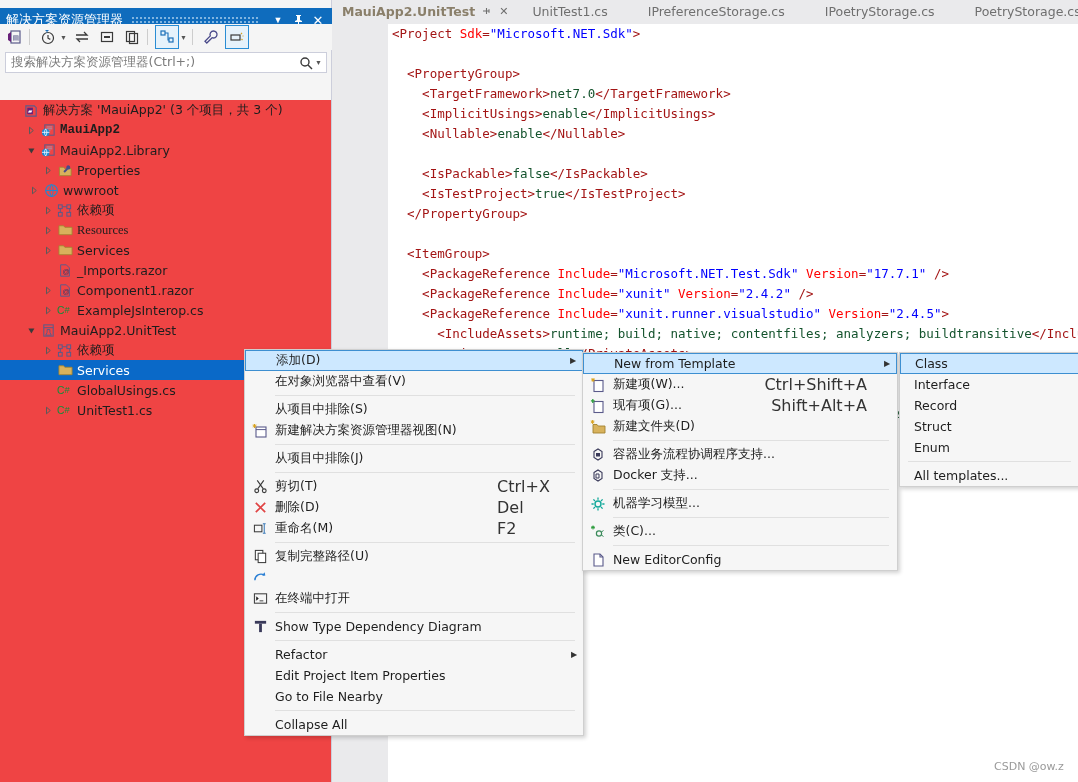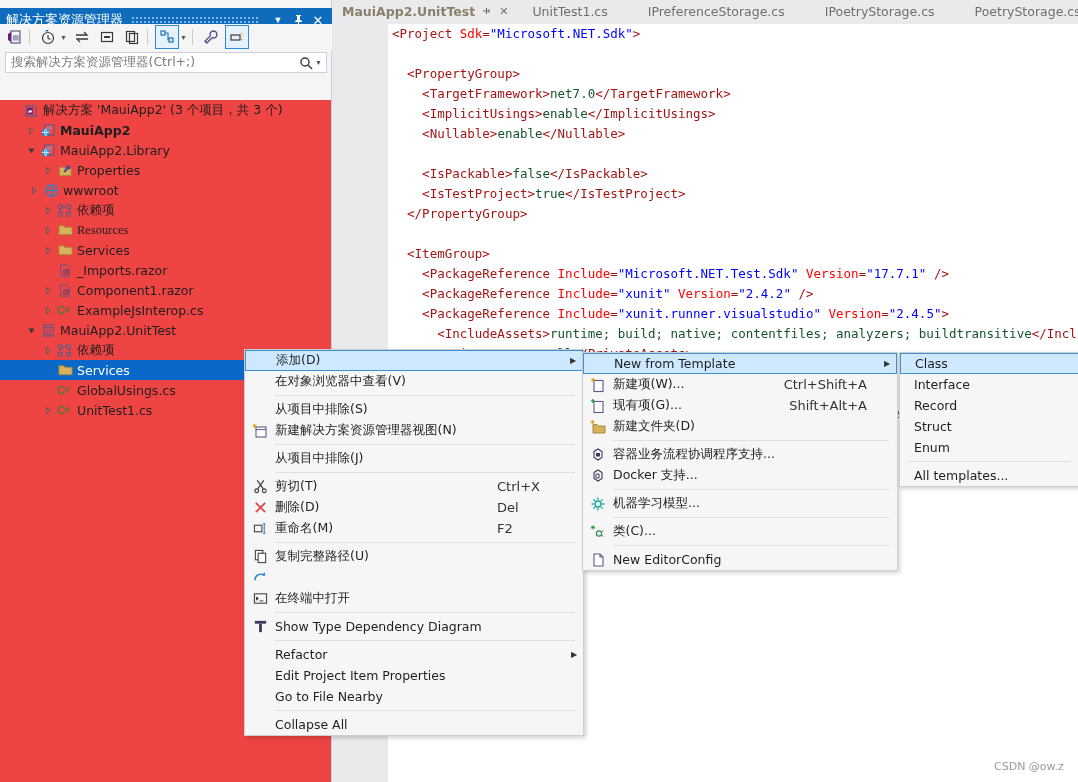--- a/index.html
+++ b/index.html
@@ -31,21 +31,21 @@
   #se-search-ph{flex:1;padding-left:5px;color:#7b7b7b;font-size:12.5px;font-family:"DejaVu Sans",sans-serif;white-space:nowrap;}
   #se-search-icon{width:18px;display:flex;align-items:center;justify-content:center;color:#3a3a3a;}
   #se-search-caret{width:11px;color:#555;font-size:7px;display:flex;align-items:center;}
 
   #se-tree{position:absolute;left:0;top:88px;width:331px;bottom:0;background:#ef4444;overflow:hidden;margin-top:12px;}
   .trow{height:20px;display:flex;align-items:center;white-space:nowrap;font-size:12.5px;font-family:"DejaVu Sans",sans-serif;color:#1e1e1e;}
   .trow.sel{background:#0a69c8;color:#ffffff;}
   .exp{width:13px;height:20px;display:flex;align-items:center;justify-content:center;color:#4a4a4a;font-size:8px;}
   .ticn{width:20px;height:20px;display:flex;align-items:center;justify-content:center;margin-right:2px;}
   .tlbl{}
-  .tlbl.bold{font-weight:bold;}
+  .tlbl.bold{font-weight:bold;font-family:Liberation Mono, monospace;}
 
   
   #editor-zone{left:332px;top:0;width:746px;height:782px;background:#ffffff;}
   #tabstrip{position:absolute;left:0;top:0;width:746px;height:22px;background:#eaeaec;display:flex;align-items:stretch;font-size:12.5px;}
   .tab{display:flex;align-items:center;padding:0 10px;color:#6f6f6f;white-space:nowrap;font-family:"DejaVu Sans",sans-serif;}
   .tab.active{background:#eaeaec;color:#8a7f6a;font-weight:bold;}
   .tab .pin,.tab .cls{margin-left:7px;color:#6f6f6f;font-size:11px;}
   #tab-underline{position:absolute;left:0;top:22px;width:746px;height:2px;background:#eaeaec;}
   #gutter{position:absolute;left:0;top:24px;width:56px;bottom:0;background:#eaeaec;}
   #code{position:absolute;left:56px;top:24px;right:0;bottom:0;background:#ffffff;overflow:hidden;}
@@ -56,21 +56,21 @@
   .av{color:#0000ff;}
   .tx{color:#14532d;}
   #firstline-hl{position:absolute;left:56px;top:24px;width:305px;height:18px;background:#f0f0f0;}
 
   
   .menu{position:absolute;background:#f6f6f6;border:1px solid #cfcfcf;box-shadow:2px 2px 4px rgba(0,0,0,.18);}
   .mi{height:21px;display:flex;align-items:center;font-size:12.5px;color:#1e1e1e;font-family:"DejaVu Sans",sans-serif;white-space:nowrap;position:relative;box-sizing:border-box;}
   .mi.hl{background:#cde8ff;border:1px solid #3d8fd1;}
   .mi .mic{width:30px;display:flex;align-items:center;justify-content:center;flex:0 0 30px;}
   .mi .mtx{flex:1;}
-  .mi .mks{color:#333;padding-right:12px;font-size:13px;}
+  .mi .mks{color:#333;padding-right:12px;font-size:16px;}
   .mi .marrow{width:18px;text-align:center;font-size:8px;color:#333;}
   .msep{height:1px;background:#e0e0e0;margin:3px 8px 3px 30px;}
 
   #menu1{left:244px;top:349px;width:338px;}
   #menu2{left:582px;top:352px;width:314px;}
   #menu3{left:899px;top:352px;width:179px;}
 
   #watermark{left:994px;top:760px;color:#9a9a9a;font-size:11px;font-family:"DejaVu Sans",sans-serif;}
   svg{display:block;}
 </style>

